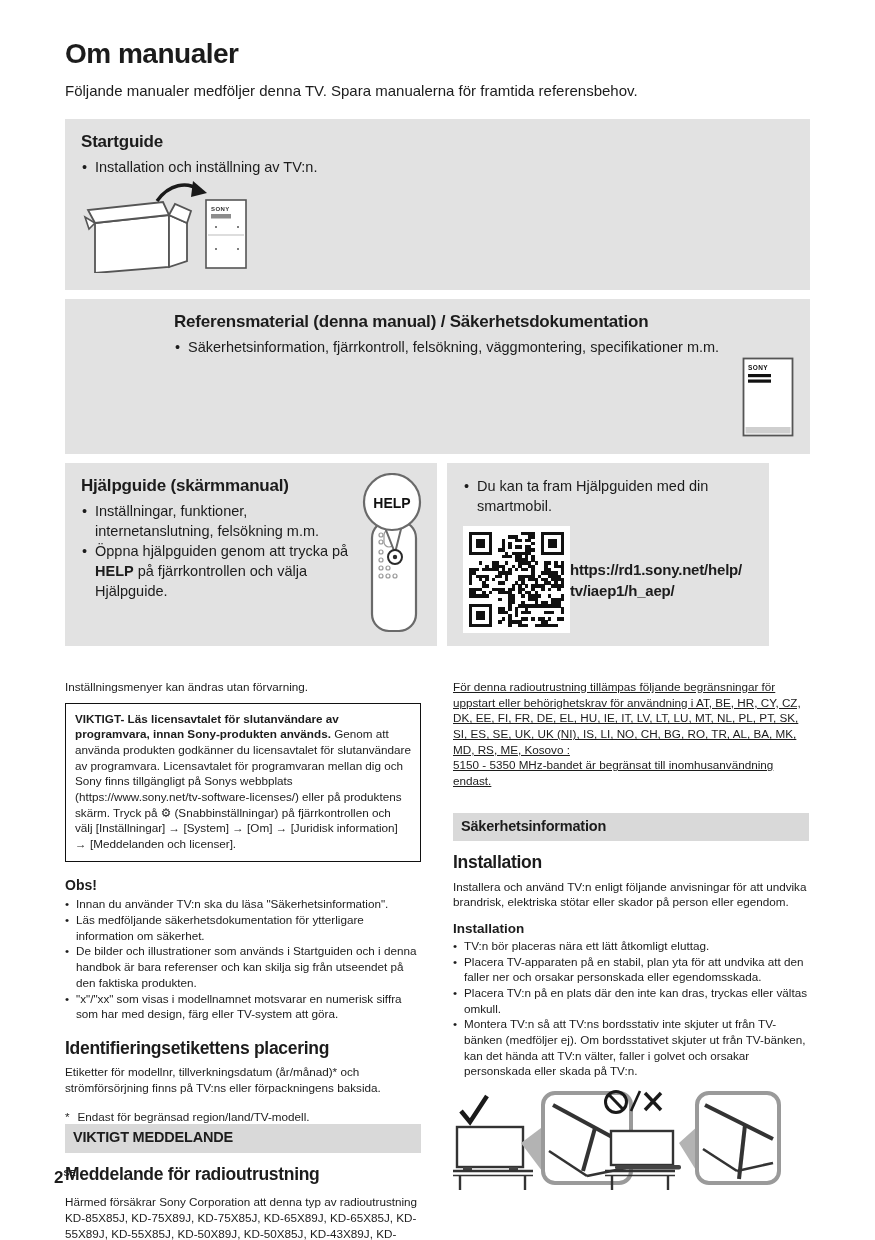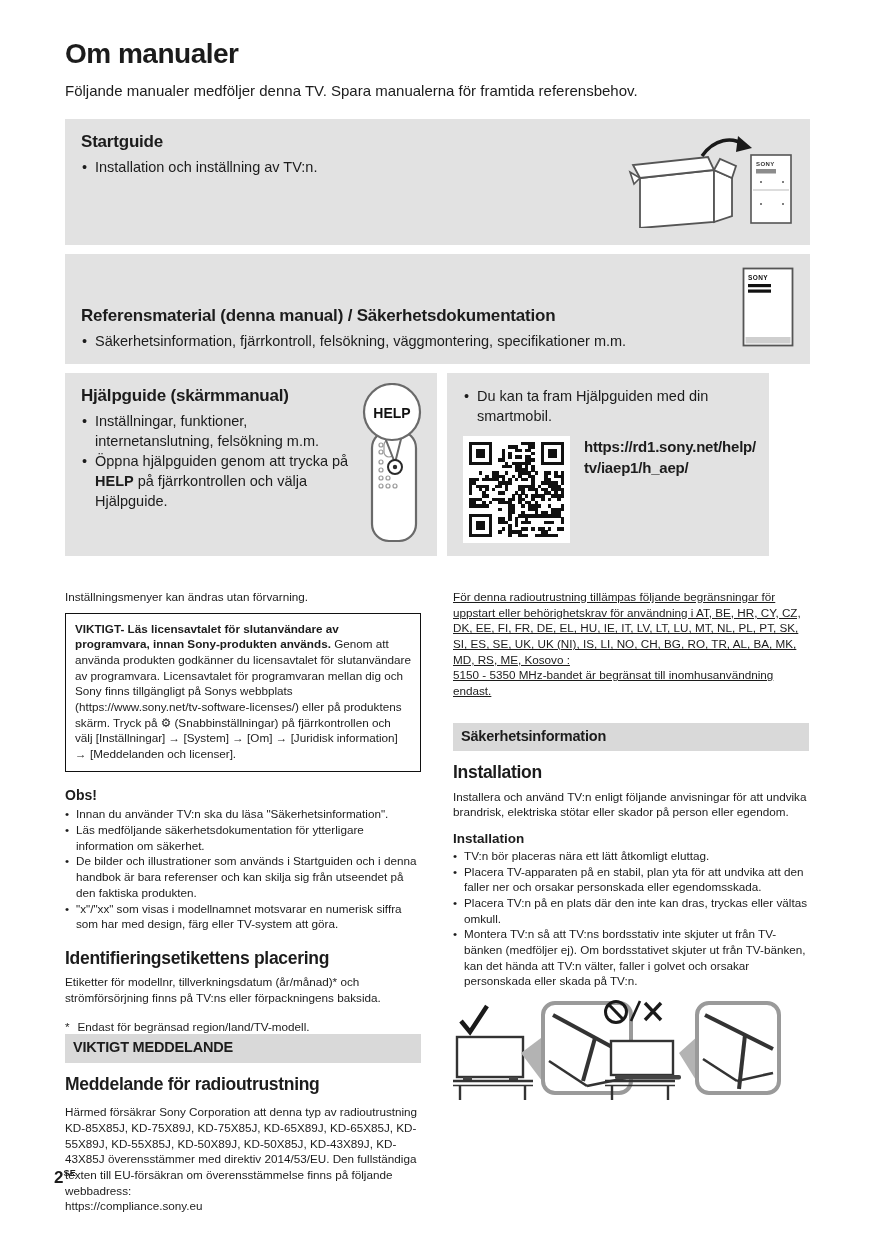--- a/index.html
+++ b/index.html
@@ -13,31 +13,31 @@
 
   .doc-title { font-size:28px; font-weight:bold; letter-spacing:-0.5px; margin-bottom:12px; }
   .doc-intro { font-size:15px; margin-bottom:20px; }
 
   .gray-box { background:#e2e2e2; padding:13px 16px; margin-bottom:9px; }
   .box-title { font-size:17px; font-weight:bold; margin-bottom:5px; letter-spacing:-0.2px; }
   .box-bullets { list-style:none; font-size:14.5px; line-height:1.38; }
   .box-bullets li { padding-left:14px; position:relative; }
   .box-bullets li::before { content:"•"; position:absolute; left:1px; }
 
-  .flex-row { display:flex; justify-content:space-between; }
+  .flex-row { display:flex; justify-content:space-between;flex-direction:column; }
   .box1 { min-height:108px; }
   .box2 { min-height:98px;align-items:flex-end; }
 
   .row3 { display:flex; gap:10px; margin-bottom:0; }
   .box3l { width:372px; min-height:181px; position:relative; }
   .box3r { width:322px; min-height:181px; }
   .box3l .box-bullets { width:280px; }
   .remote-wrap { position:absolute; right:4px; top:10px; }
 
-  .qr-row { display:flex; gap:14px; margin-top:10px; }
+  .qr-row { display:flex; align-items:center; margin-top:10px; }
   .qr-frame { background:#ffffff; padding:6px; width:107px; height:107px; }
   .qr-url { font-size:15px; font-weight:bold; line-height:1.4; letter-spacing:-0.2px; }
 
   .columns { display:flex; gap:32px; margin-top:24px; }
   .col { width:356px; font-size:11.7px; line-height:1.34; }
 
   .note-line { margin-bottom:8px; }
   .license-box { border:1.6px solid #111; padding:7px 9px 9px 9px; margin-bottom:14px; }
   .gear { font-weight:bold; }
 

